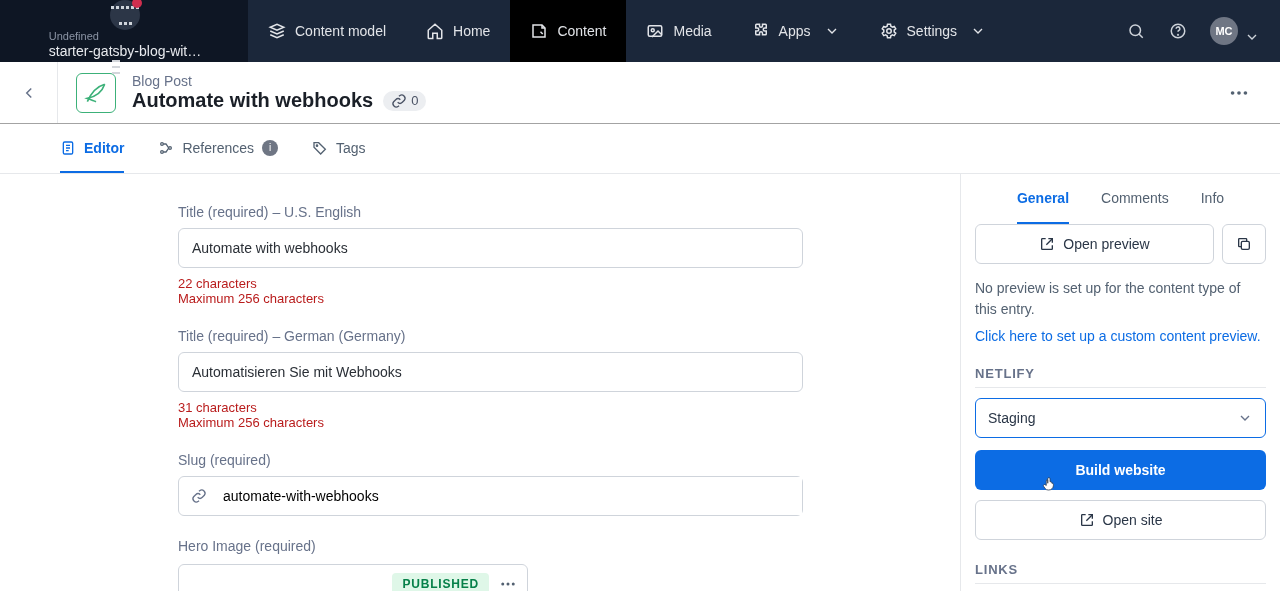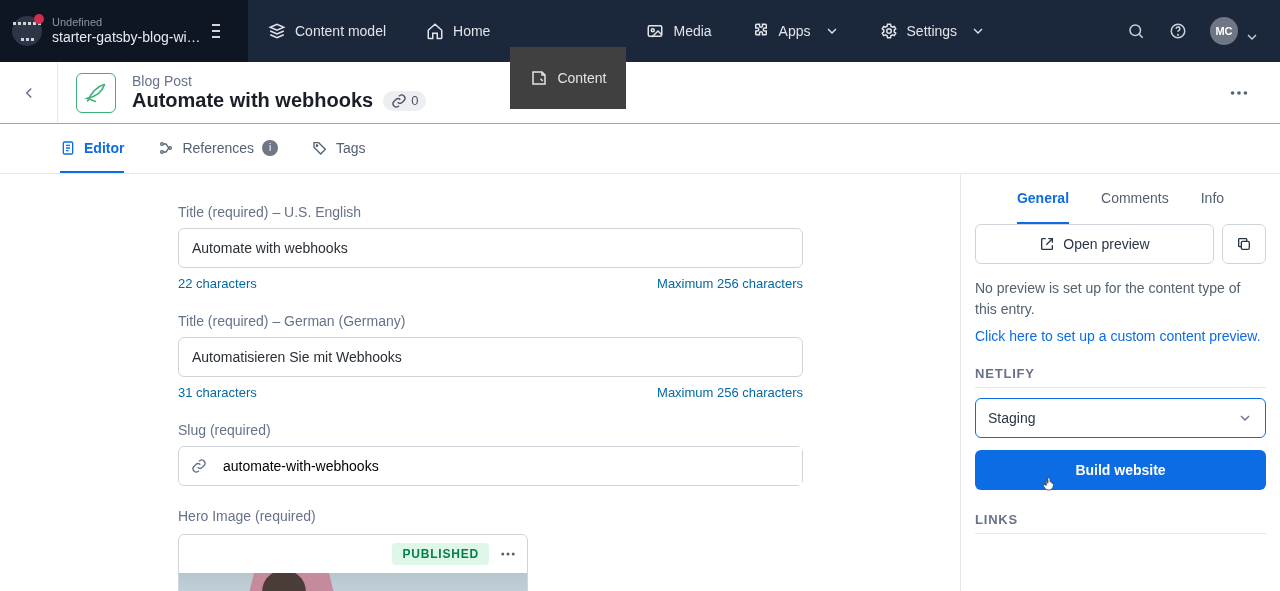--- a/index.html
+++ b/index.html
@@ -22,21 +22,21 @@
       color: #cfd4db;
       position: relative;
     }
     .space-block {
       display: flex;
       align-items: center;
       padding: 0 10px 0 12px;
       background: #0e1624;
       height: 100%;
       width: 248px;
-      gap: 10px;
+      flex-direction: column;
     }
     .dots-btn {
       width: 30px; height: 30px;
       background: #2c3647;
       border-radius: 50%;
       display: flex;
       align-items: center;
       justify-content: center;
       flex-wrap: wrap;
       gap: 2px;
@@ -56,21 +56,21 @@
 
     .nav-items { display: flex; height: 100%; }
     .nav-item {
       display: flex; align-items: center; gap: 9px;
       padding: 0 20px;
       color: #e2e4e8;
       cursor: pointer;
       height: 100%;
       font-weight: 500;
     }
-    .nav-item.active { background: #404040; margin-top: 47px; }
+    .nav-item.active { background: #000000; }
     .nav-item svg { width: 18px; height: 18px; fill: none; stroke: #cdd2d9; stroke-width: 2; }
     .nav-caret { margin-left: 4px; }
 
     .top-right { margin-left: auto; display: flex; align-items: center; gap: 22px; padding-right: 20px; height:100%;}
     .top-icon { width: 20px; height: 20px; color: #cdd2d9; display:flex; align-items:center; justify-content:center;}
     .avatar { width: 28px; height: 28px; border-radius: 50%; background:#6f7684; color:#fff; display:flex; align-items:center; justify-content:center; font-size:11px; font-weight:600;}
     .avatar-wrap { display:flex; align-items:flex-end; gap:6px;}
 
     
     .subhead {
@@ -99,21 +99,21 @@
     .main { flex: 1; overflow-y: auto; padding: 30px 0; }
     .field-wrap { padding: 0 0 0 175px; max-width: 980px; }
     .field { border-left: 3px solid transparent; padding-left: 0; margin-bottom: 22px; }
     .field-label { font-size: 14px; color:#67728a; margin-bottom: 8px; }
     .field-input {
       width: 625px; max-width: 625px;
       border: 1px solid #cfd4db; border-radius: 6px;
       padding: 11px 13px; font-size: 14px; color:#2a2f36;
       font-family: inherit;
     }
-    .field-meta { display:flex; justify-content:space-between; font-size: 13px; color:#0369a1; width:625px; margin-top:8px;}
+    .field-meta { display:flex; justify-content:space-between; font-size: 13px; color:#b91c1c; width:625px; margin-top:8px;flex-direction:column;}
     .slug-input { display:flex; align-items:center; border: 1px solid #cfd4db; border-radius: 6px; width:625px; }
     .slug-input .icon-box { width:40px; display:flex; align-items:center; justify-content:center; color:#67728a;}
     .slug-input input { border:none; padding:11px 4px; font-size:14px; flex:1; font-family:inherit; outline:none;}
     .hero-card { width:350px; border:1px solid #cfd4db; border-radius:6px; margin-top:10px; overflow:hidden;}
     .hero-head { display:flex; align-items:center; justify-content:flex-end; padding:8px 10px; gap:10px;}
     .pub-badge { background:#dff7e8; color:#068049; font-size:12px; font-weight:700; letter-spacing:0.8px; padding:4px 10px; border-radius:4px;}
     .hero-img { height:90px; background: linear-gradient(180deg,#b5c7ce 0%,#c7d4dc 30%,#d1dae2 55%,#d8e0e9 100%); position:relative;}
     .hero-img::before{content:"";position:absolute;left:30px;top:0;width:150px;height:100%;background:radial-gradient(ellipse at 50% 20%,#4a3c36 0%,#4a3c36 20%,transparent 21%),linear-gradient(180deg,#c58a9c 35%,#dcb3bb 60%,#b9d1d9 100%);clip-path:polygon(30% 0,80% 0,95% 100%,15% 100%);}
 
     
@@ -379,18 +379,26 @@
         <svg class="ic16" viewBox="0 0 24 24" style="color:#67728a">
             <path d="M6 9l6 6 6-6"></path>
           </svg>
       </div>
       <button class="side-primary">
         <span>Build website</span>
         <svg class="cursor-hand" viewBox="0 0 24 24" fill="#fff" stroke="#2a3647" stroke-width="1">
             <path d="M9 11V5a1.5 1.5 0 1 1 3 0v4h1a1.5 1.5 0 0 1 1.5 1.5V11h.5A1.5 1.5 0 0 1 16.5 12.5V14a6 6 0 0 1-6 6h-1a5 5 0 0 1-4-2l-2-3a1.5 1.5 0 0 1 2.5-1.7L7 14V8a1.5 1.5 0 0 1 2-1.4z"></path>
           </svg>
       </button>
+      <div class="side-btn">
+        <svg class="ic16" viewBox="0 0 24 24">
+            <path d="M14 4h6v6"></path>
+            <path d="M20 4l-9 9"></path>
+            <path d="M20 14v5a1 1 0 0 1-1 1H5a1 1 0 0 1-1-1V5a1 1 0 0 1 1-1h5"></path>
+          </svg>
+        <span>Open site</span>
+      </div>
 
       <div class="side-section-title">LINKS</div>
 
     </div>
   </div>
 </div>
 
 </body></html>

